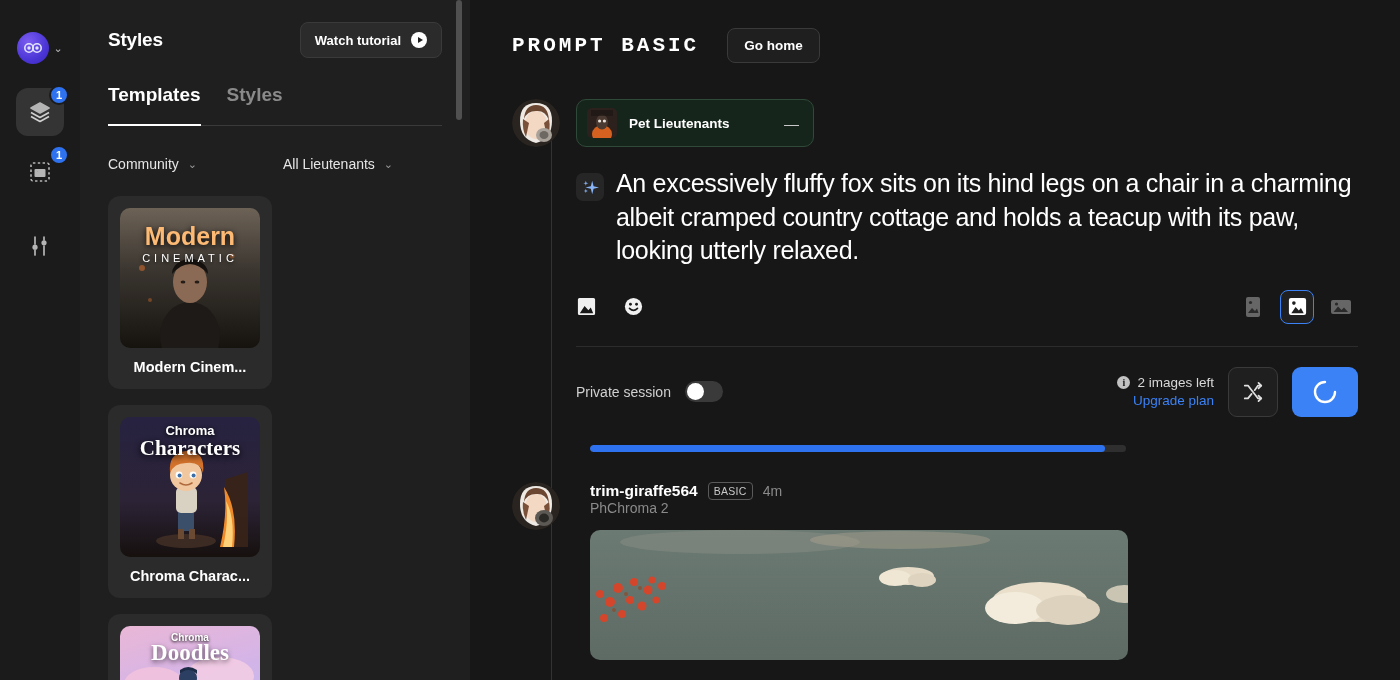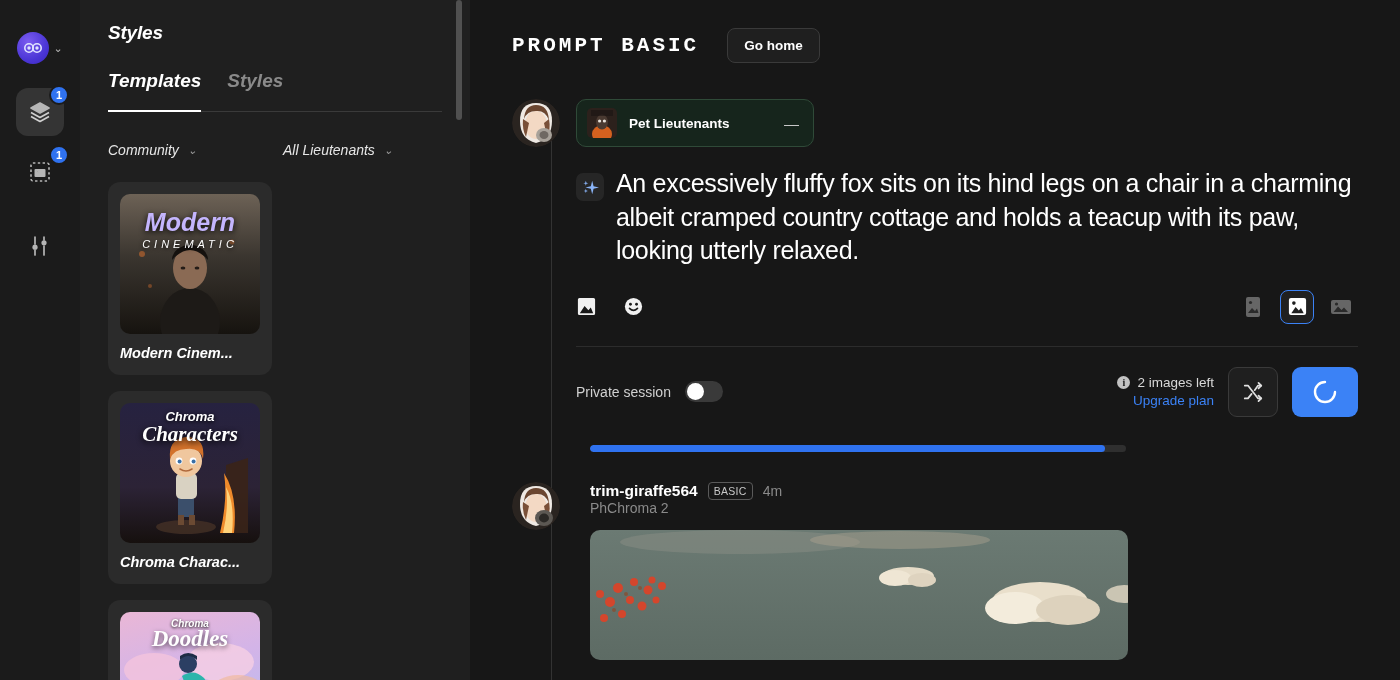--- a/index.html
+++ b/index.html
@@ -35,21 +35,21 @@
     min-width:20px; height:20px; border-radius:10px;
     background:#2f72f0; color:#fff; font-size:11px; font-weight:bold;
     display:flex; align-items:center; justify-content:center;
     padding:0 5px; border:2px solid #1b1b1b;
   }
   .rail-spacer { height:14px; }
 
   
   .left {
     width:390px; height:680px; background:#1f1f1f;
-    position:relative; flex-shrink:0; overflow:hidden;font-style:italic;
+    position:relative; flex-shrink:0; overflow:hidden;
   }
   .left-inner { padding:0 28px; }
   .panel-head {
     display:flex; align-items:center; justify-content:space-between;
     padding-top:22px;
   }
   .panel-title { color:#fff; font-size:19px; font-weight:bold; letter-spacing:-0.2px; }
   .tut-btn {
     display:flex; align-items:center; gap:10px;
     background:#2b2b2b; border:1px solid #3a3a3a; border-radius:8px;
@@ -80,21 +80,21 @@
   .card {
     width:164px; background:#2b2b2b; border-radius:12px; padding:12px 12px 14px;
     cursor:pointer;
   }
   .thumb {
     width:140px; height:140px; border-radius:10px; overflow:hidden;
     position:relative;
   }
   .card-label {
     color:#fff; font-size:14.5px; font-weight:bold; margin-top:11px;
-    white-space:nowrap; overflow:hidden;
+    text-align:center; white-space:nowrap; overflow:hidden;
   }
   .scrollbar {
     position:absolute; top:0; right:8px; width:6px; height:680px;
   }
   .sb-thumb { width:6px; height:120px; border-radius:3px; background:#505050; }
 
   
   .right { flex:1; height:680px; background:#171717; overflow:hidden; position:relative; }
   .brand-row { display:flex; align-items:center; gap:28px; padding:28px 42px 0; }
   .brand {
@@ -252,20 +252,26 @@
           <path d="M16 12 V21"></path>
         <circle cx="16" cy="8.8" r="2.6" fill="#b5b5b5" stroke="none"></circle>
       </svg>
     </div>
   </div>
 
   <div class="left">
     <div class="left-inner">
       <div class="panel-head">
         <div class="panel-title">Styles</div>
+        <div class="tut-btn">
+          <span>Watch tutorial</span>
+          <span class="play-dot">
+              <span class="play-tri"></span>
+            </span>
+        </div>
       </div>
 
       <div class="tabs">
         <div class="tab sel">Templates</div>
         <div class="tab unsel">Styles</div>
       </div>
       <div class="tab-rule"></div>
 
       <div class="filters">
         <div class="filter">
@@ -295,21 +301,21 @@
               <circle cx="22" cy="60" r="3" fill="#c96a2e" opacity="0.6"></circle>
               <circle cx="112" cy="48" r="2.5" fill="#c96a2e" opacity="0.5"></circle>
               <circle cx="30" cy="92" r="2" fill="#c96a2e" opacity="0.45"></circle>
               <ellipse cx="70" cy="128" rx="30" ry="34" fill="#1d1a17"></ellipse>
               <ellipse cx="70" cy="74" rx="17" ry="21" fill="#8a6a54"></ellipse>
               <path d="M52 66 Q70 46 88 66 Q88 54 70 50 Q52 54 52 66Z" fill="#16120f"></path>
               <ellipse cx="63" cy="74" rx="2.4" ry="1.6" fill="#231c17"></ellipse>
               <ellipse cx="77" cy="74" rx="2.4" ry="1.6" fill="#231c17"></ellipse>
             </svg>
             <div style="position:absolute;top:14px;left:0;right:0;text-align:center;">
-              <div style="color:#c4b5fd;font-size:25px;font-weight:bold;text-shadow:0 2px 6px #000;">Modern</div>
+              <div style="color:#fdba74;font-size:25px;font-weight:bold;text-shadow:0 2px 6px #000;">Modern</div>
               <div style="color:#fff;font-size:11px;letter-spacing:4px;text-shadow:0 1px 4px #000;margin-top:1px;">CINEMATIC</div>
             </div>
           </div>
           <div class="card-label">Modern Cinem...</div>
         </div>
 
         <div class="card">
           <div class="thumb">
             <svg width="140" height="140" viewBox="0 0 140 140">
               <defs>

